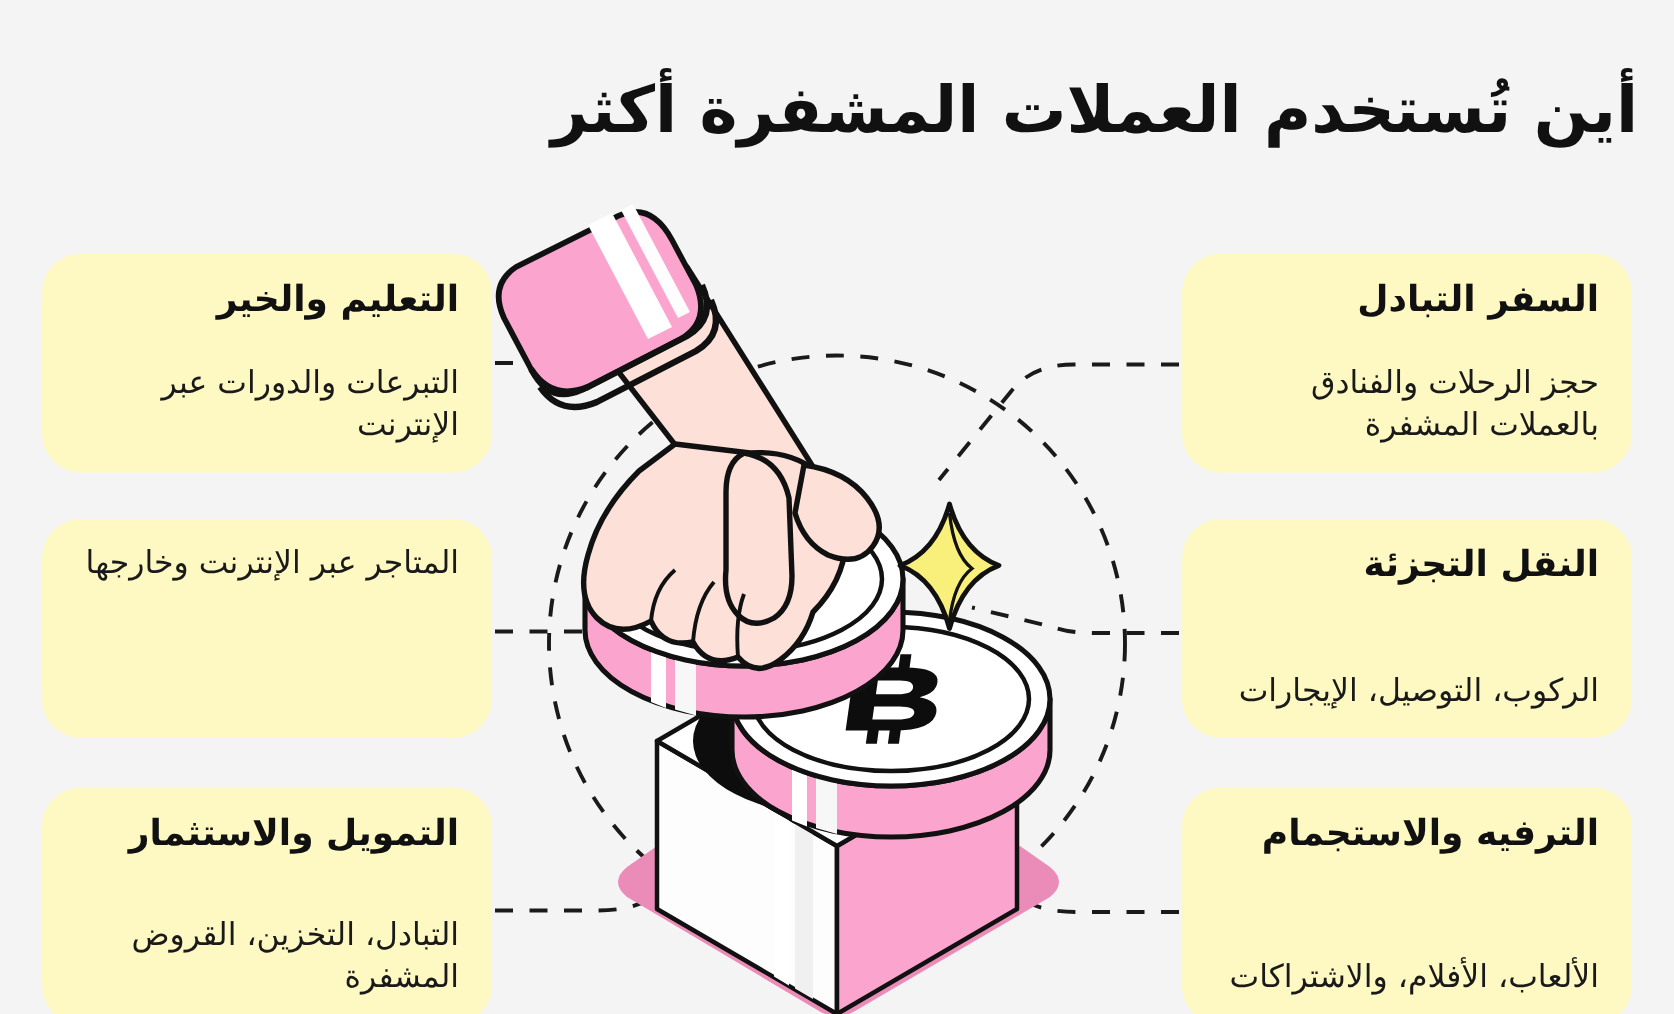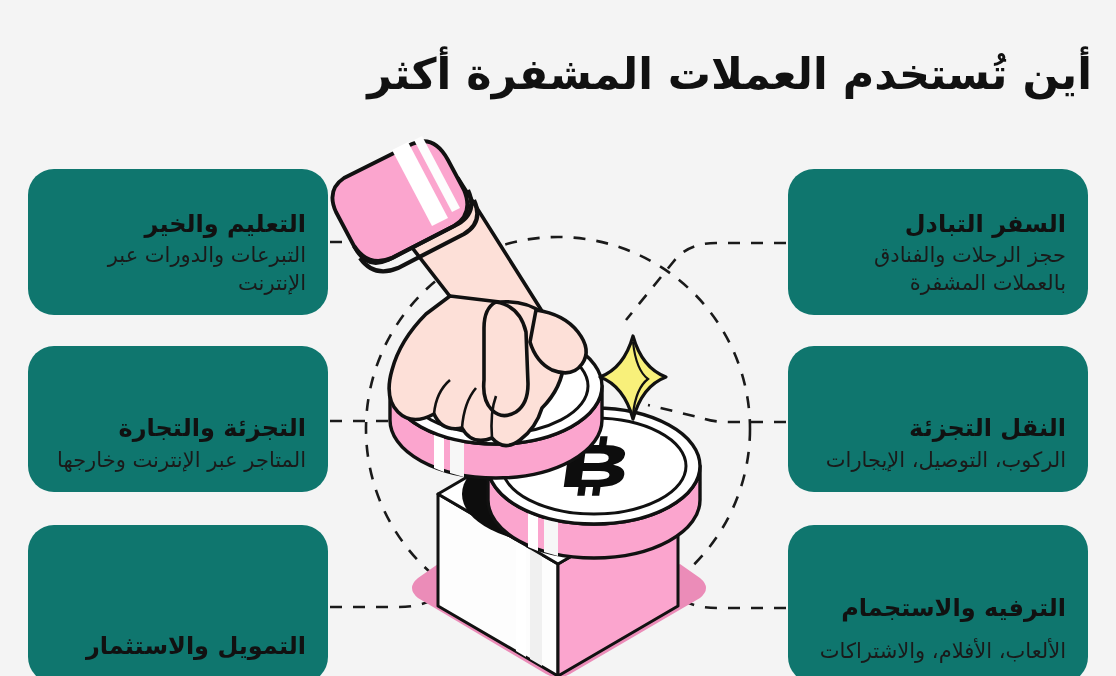--- a/index.html
+++ b/index.html
@@ -37,29 +37,29 @@
     font-weight: bold;
     color: #111111;
     letter-spacing: 0px;
     white-space: nowrap;
   }
 
   
   .card {
     position: absolute;
     width: 300px;
-    background: #0f766e;
+    background: #fef9c3;
     border-radius: 26px;
     direction: rtl;
     text-align: right;
     box-sizing: border-box;
     padding: 16px 22px 18px 22px;
     display: flex;
     flex-direction: column;
-    justify-content: flex-end;
+    justify-content: space-between;
   }
   .card-title {
     font-size: 24px;
     font-weight: bold;
     color: #111111;
     line-height: 1.24;
     margin: 0 0 3px 0;
     white-space: nowrap;
   }
   .card-desc {
@@ -215,26 +215,26 @@
       </g>
     </g>
   </svg>
 
   <div class="card left row1">
     <div class="card-title">التعليم والخير</div>
     <div class="card-desc">التبرعات والدورات عبر الإنترنت</div>
   </div>
 
   <div class="card left row2">
-    <div class="card-title">التجزئة والتجارة</div>
     <div class="card-desc">المتاجر عبر الإنترنت وخارجها</div>
   </div>
 
   <div class="card left row3">
     <div class="card-title">التمويل والاستثمار</div>
+    <div class="card-desc">التبادل، التخزين، القروض المشفرة</div>
   </div>
 
   <div class="card right row1">
     <div class="card-title">السفر التبادل</div>
     <div class="card-desc">حجز الرحلات والفنادق بالعملات المشفرة</div>
   </div>
 
   <div class="card right row2">
     <div class="card-title">النقل التجزئة</div>
     <div class="card-desc">الركوب، التوصيل، الإيجارات</div>

